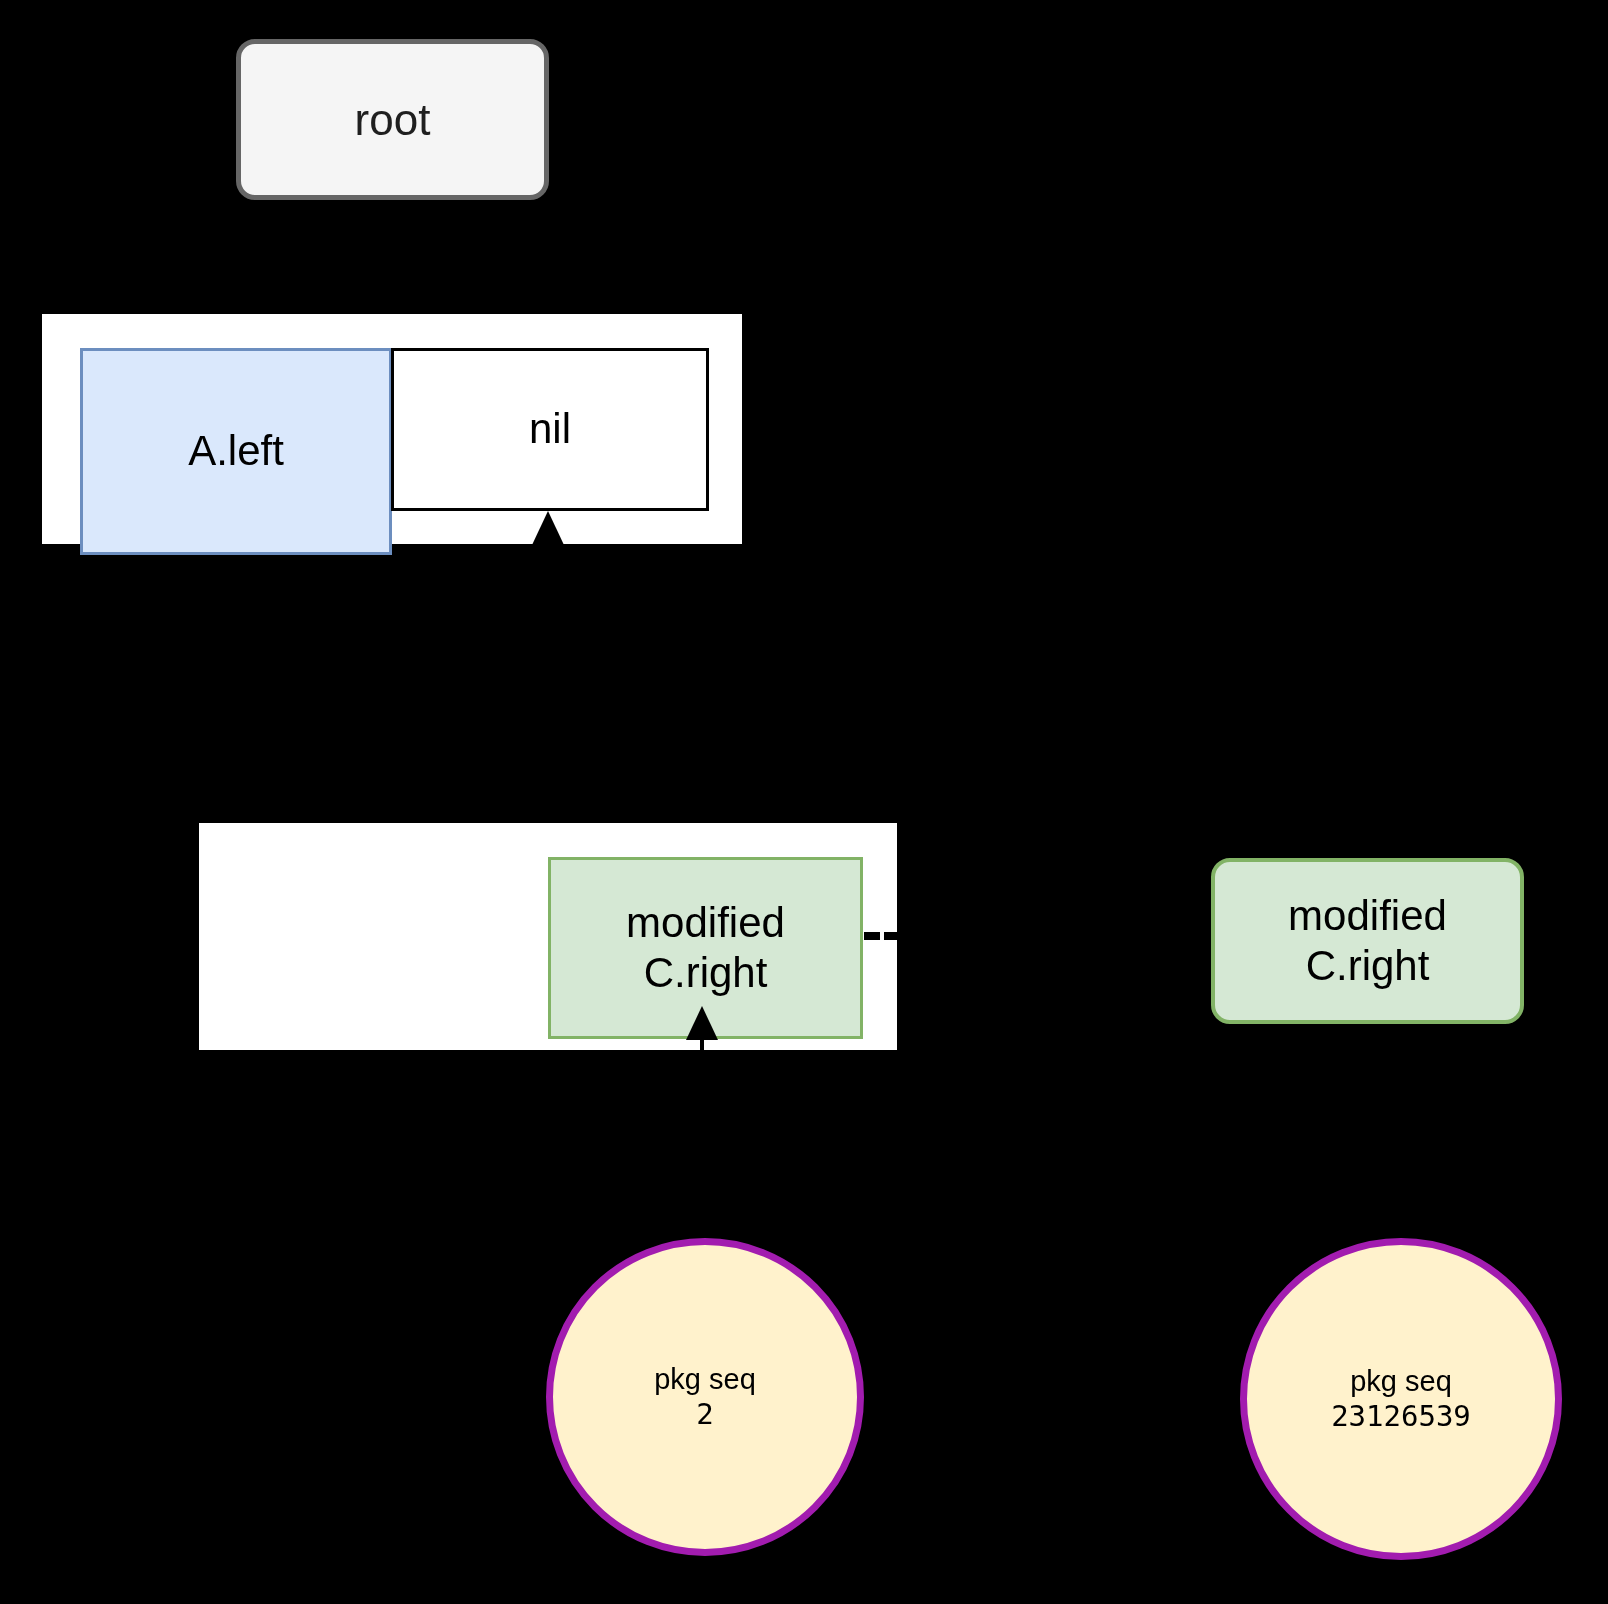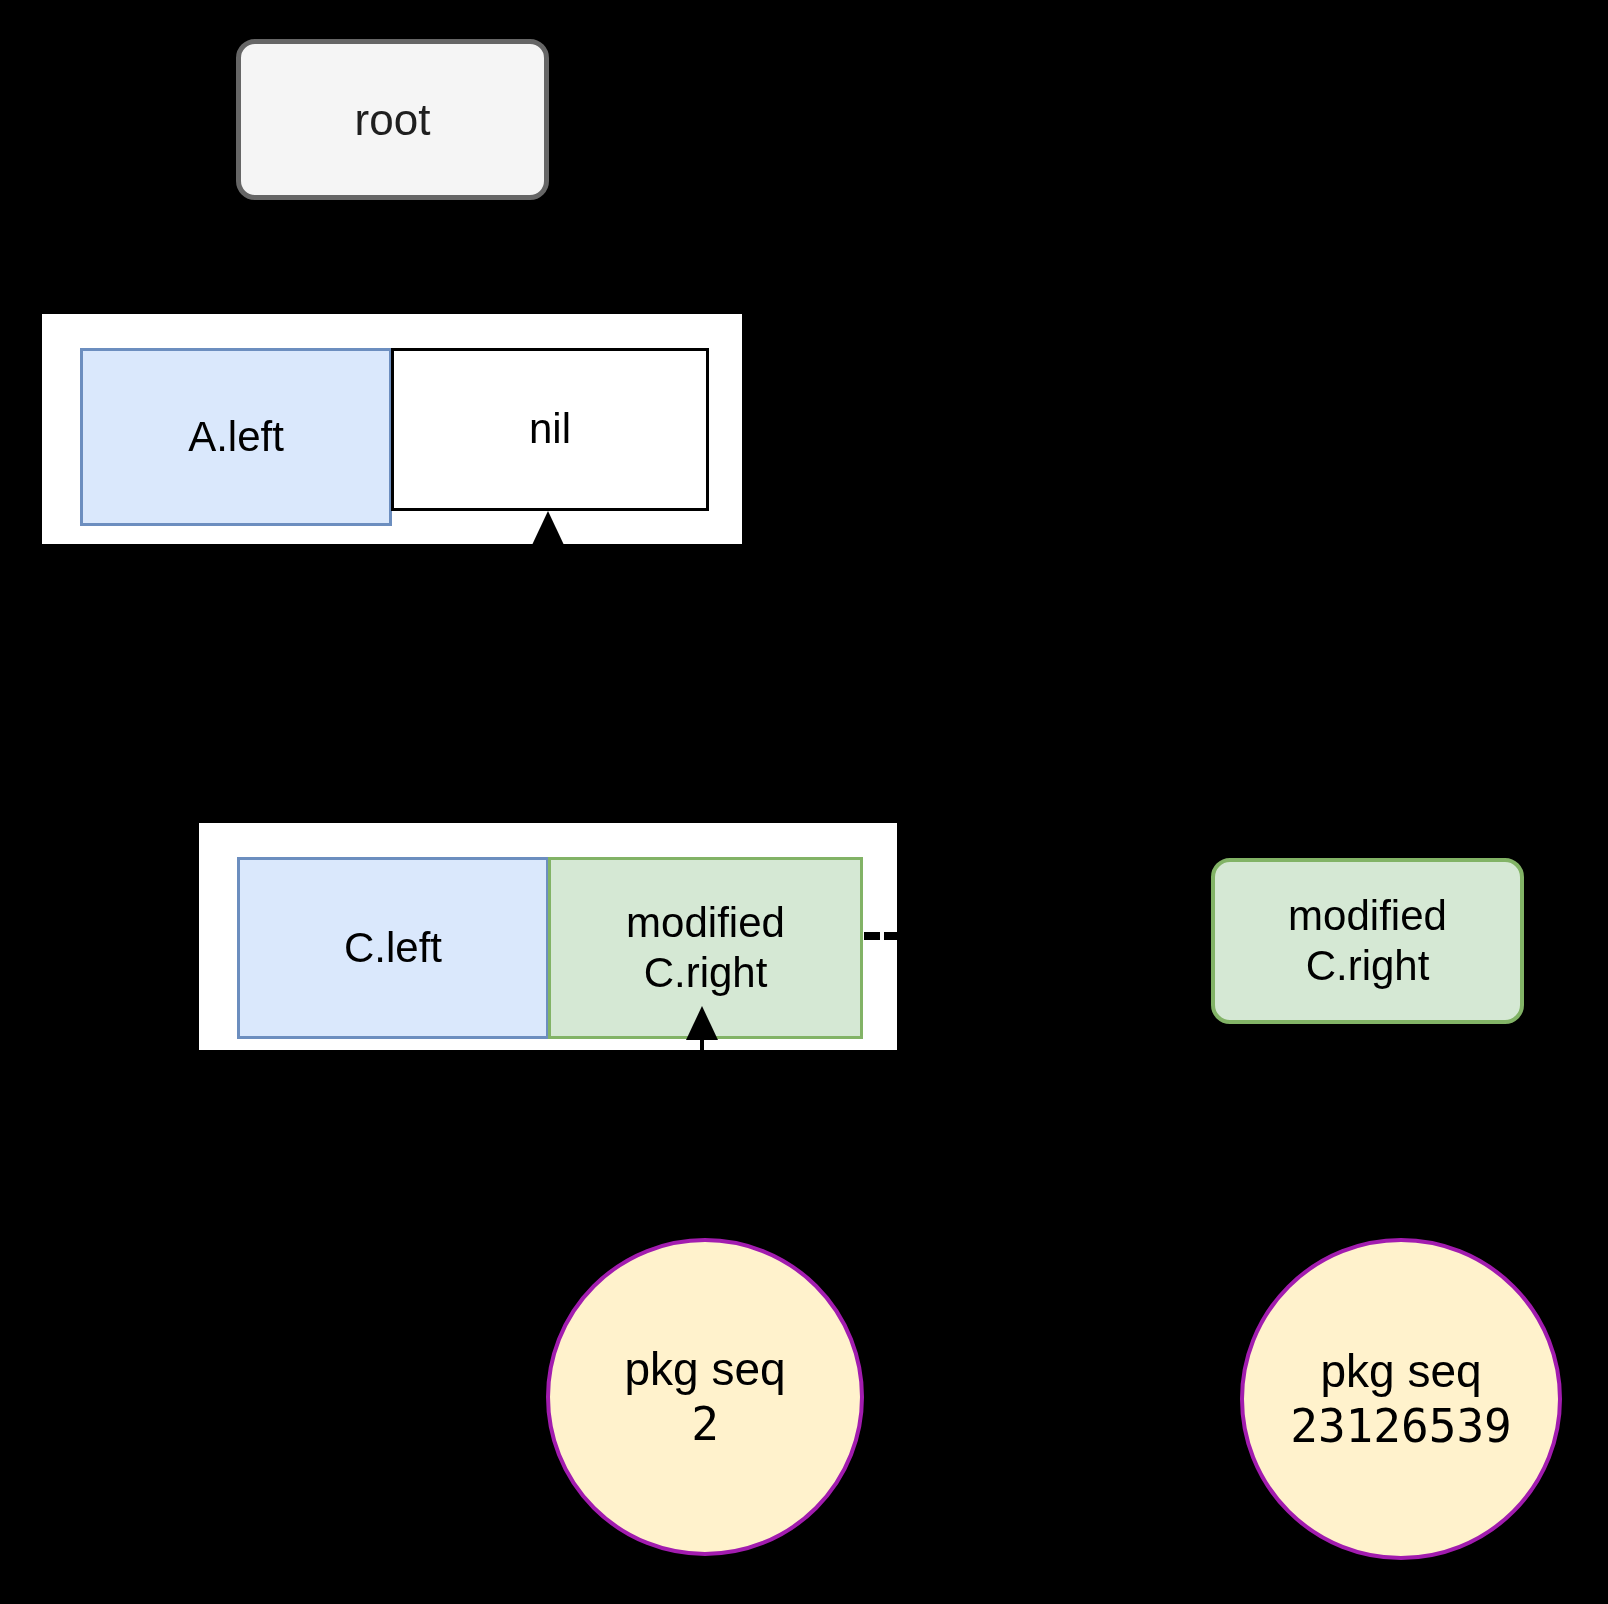--- a/index.html
+++ b/index.html
@@ -76,21 +76,21 @@
   }
   .slot-white {
     background: #ffffff;
     border: 3px solid #000000;
   }
   .slot-green {
     background: #d5e8d4;
     border: 3px solid #82b366;
   }
 
-  .a-left  { left: 80px;  top: 348px; width: 312px; height: 178px; }
+  .a-left  { left: 80px;  top: 348px; width: 312px; height: 207px; }
   .a-nil   { left: 391px; top: 348px; width: 318px; height: 163px; }
   .c-left  { left: 237px; top: 857px; width: 312px; height: 182px; }
   .c-right { left: 548px; top: 857px; width: 315px; height: 182px; }
 
   
   .std-green {
     left: 1211px;
     top: 858px;
     width: 313px;
     height: 166px;
@@ -98,27 +98,27 @@
     border: 4px solid #82b366;
     font-size: 42px;
   }
 
   
   .circle {
     position: absolute;
     box-sizing: border-box;
     border-radius: 50%;
     background: #fff2cc;
-    border: 4px solid #a21caf;
+    border: 7px solid #a21caf;
     display: flex;
     align-items: center;
     justify-content: center;
     text-align: center;
     line-height: 1.2;
-    font-size: 46px;
+    font-size: 29px;
     color: #000000;
   }
   .circle-left  { left: 546px;  top: 1238px; width: 318px; height: 318px; }
   .circle-right { left: 1240px; top: 1238px; width: 322px; height: 322px; }
   .circle .num { font-family: "DejaVu Sans Mono", "Liberation Mono", monospace; }
   .arrow-head {
     position: absolute;
     width: 0;
     height: 0;
     border-left: 16px solid transparent;
@@ -152,21 +152,20 @@
 
   <div class="node root-box">root</div>
 
   <div class="group group-a"></div>
   <div class="slot slot-blue a-left">A.left</div>
   <div class="slot slot-white a-nil">nil</div>
   <div class="arrow-head arrow-a-head"></div>
   <div class="arrow-stem arrow-a-stem"></div>
 
   <div class="group group-c"></div>
-  <div class="slot slot-blue c-left">C.left</div>
   <div class="slot slot-green c-right">
     <span>
       <span>modified</span><br>
       <span>C.right</span>
     </span>
   </div>
   <div class="arrow-head arrow-c-head"></div>
   <div class="arrow-stem arrow-c-stem"></div>
   <div class="dash-link"></div>
 

